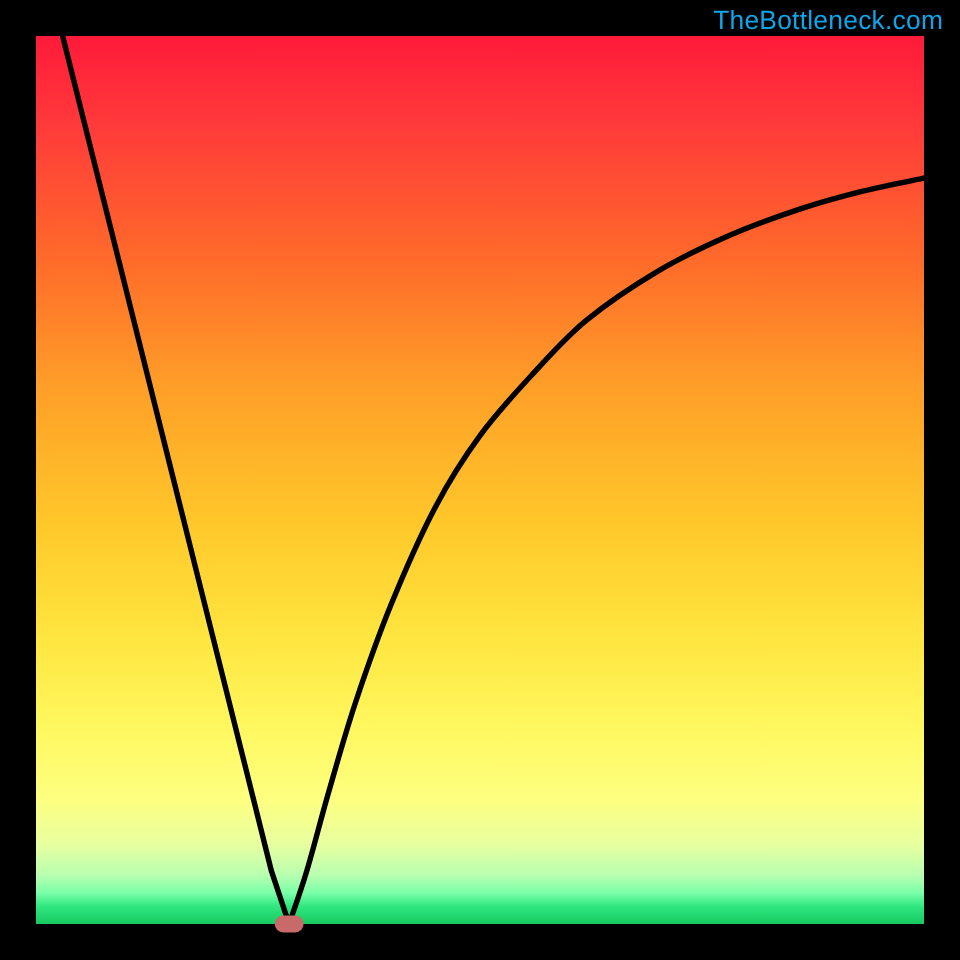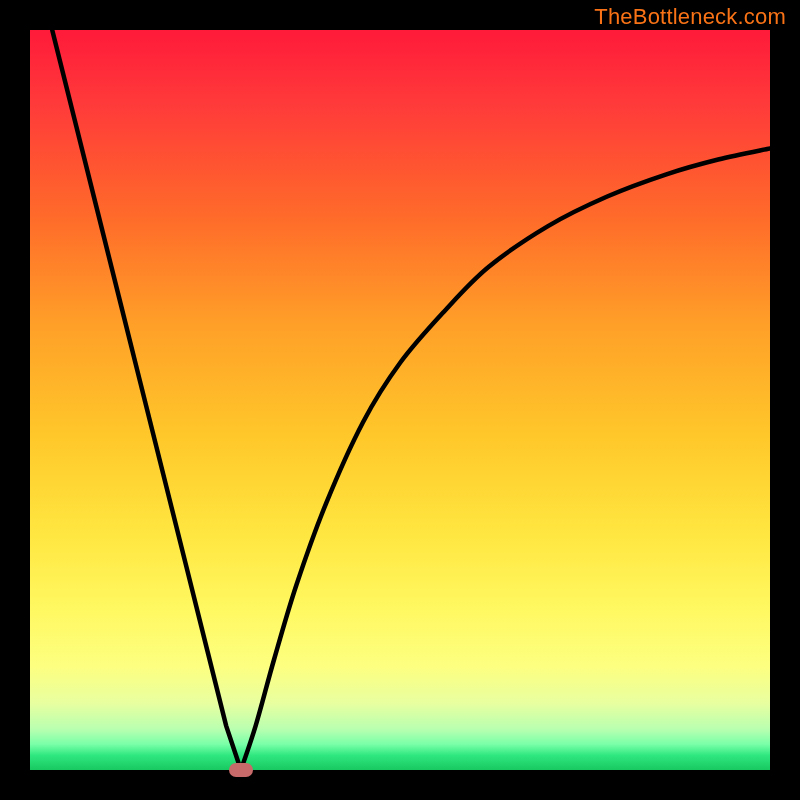--- a/index.html
+++ b/index.html
@@ -52,21 +52,21 @@
     width: 24px;
     height: 14px;
     border-radius: 7px;
     background: #c86a6a;
     transform: translate(-50%, -50%);
   }
   .watermark {
     position: absolute;
     top: 4px;
     right: 14px;
-    color: #f97316;
+    color: #0ea5e9;
     font-size: 22px;
     letter-spacing: 0.2px;
     font-weight: 500;
   }
 </style>
 </head>
 <body>
 
 <div class="frame">
   <div class="watermark">TheBottleneck.com</div>

